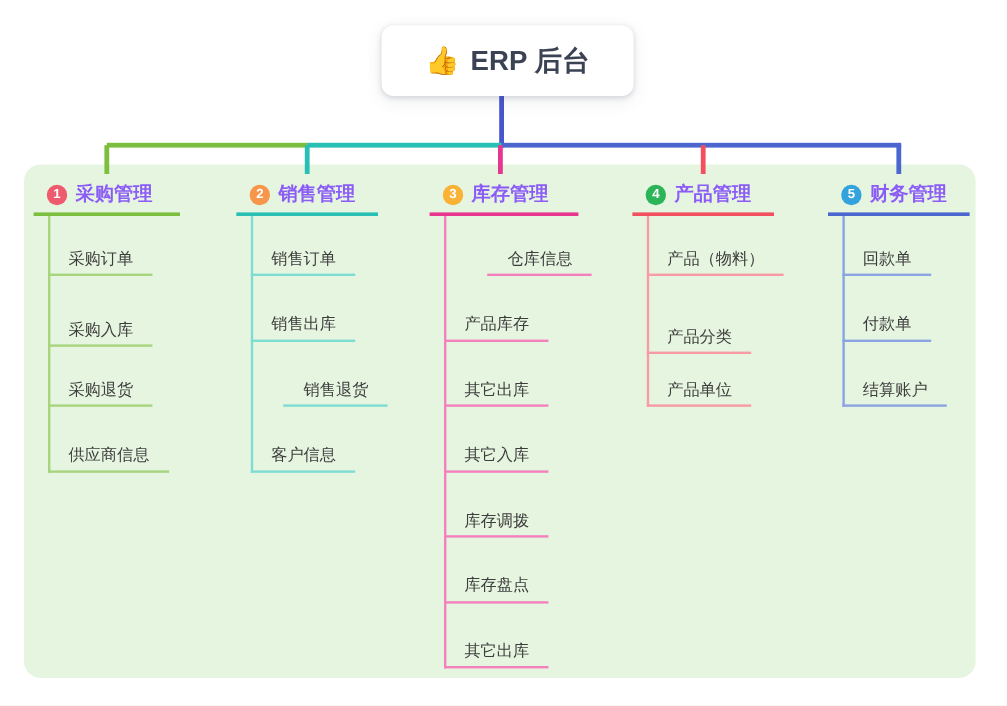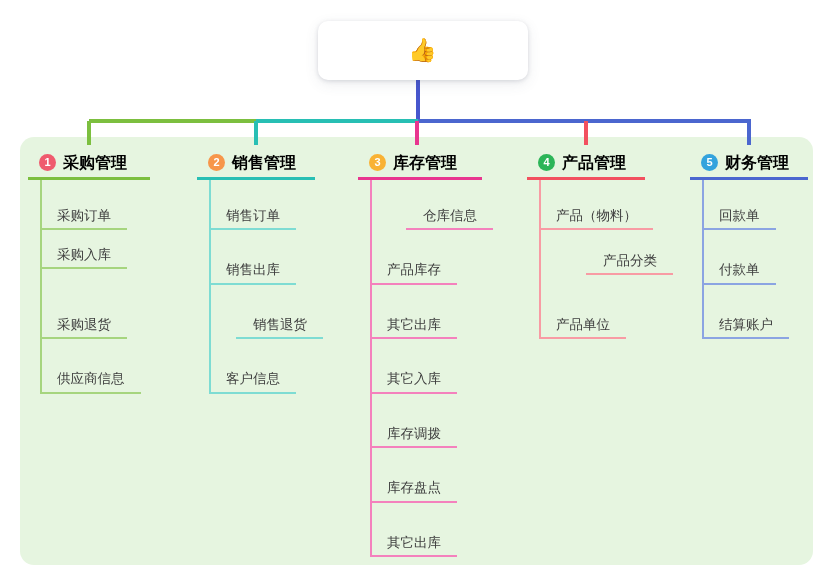--- a/index.html
+++ b/index.html
@@ -23,21 +23,21 @@
   .branch-title{
     position:absolute;height:34px;box-sizing:border-box;
     display:flex;align-items:flex-end;padding-bottom:6px;
     cursor:default;
   }
   .badge{
     width:17px;height:17px;border-radius:50%;flex:0 0 17px;
     color:#fff;font-size:11px;font-weight:bold;line-height:17px;
     text-align:center;margin:0 7px 0 11px;
   }
-  .branch-label{font-size:16px;font-weight:600;color:#000000;white-space:nowrap;line-height:1;}
+  .branch-label{font-size:16px;font-weight:600;color:#8b5cf6;white-space:nowrap;line-height:1;}
   .child-row{
     position:absolute;height:36px;display:flex;align-items:flex-end;
   }
   .child-node{
     display:inline-block;white-space:nowrap;
     padding:0 16px 6px 17px;
     font-size:13.5px;color:#3d3d3d;line-height:1;
   }
 </style>
 </head>
@@ -58,31 +58,32 @@
       <div class="line" style="left: 747px; top: 121px; width: 4px; height: 24px; background: rgb(75, 102, 207);"></div>
       <div class="line" style="left: 40px; top: 179px; width: 2px; height: 214.5px; background: rgb(166, 213, 126);"></div>
       <div class="line" style="left: 209px; top: 179px; width: 2px; height: 214.5px; background: rgb(126, 220, 211);"></div>
       <div class="line" style="left: 370px; top: 179px; width: 2px; height: 378px; background: rgb(244, 129, 189);"></div>
       <div class="line" style="left: 539px; top: 179px; width: 2px; height: 160px; background: rgb(248, 155, 164);"></div>
       <div class="line" style="left: 702px; top: 179px; width: 2px; height: 160px; background: rgb(139, 164, 226);"></div>
     </div>
 
   <div class="root-card">
     <span>👍</span>
+    <span>ERP 后台</span>
   </div>
 
   <div id="branches">
       <div class="branch-title" style="left: 28px; top: 146px; width: 122px; border-bottom: 3px solid rgb(124, 191, 63);">
         <span class="badge" style="background: rgb(239, 91, 110);">1</span>
         <span class="branch-label">采购管理</span>
       </div>
       <div class="child-row" style="left: 40px; top: 194px;">
         <span class="child-node" style="border-bottom: 2px solid rgb(166, 213, 126);">采购订单</span>
       </div>
-      <div class="child-row" style="left: 40px; top: 233px; text-align: center;">
+      <div class="child-row" style="left: 40px; top: 253px; text-align: center;">
         <span class="child-node" style="border-bottom: 2px solid rgb(166, 213, 126);">采购入库</span>
       </div>
       <div class="child-row" style="left: 40px; top: 303px;">
         <span class="child-node" style="border-bottom: 2px solid rgb(166, 213, 126);">采购退货</span>
       </div>
       <div class="child-row" style="left: 40px; top: 357.5px; text-align: right;">
         <span class="child-node" style="border-bottom: 2px solid rgb(166, 213, 126);">供应商信息</span>
       </div>
       <div class="branch-title" style="left: 197px; top: 146px; width: 118px; border-bottom: 3px solid rgb(40, 191, 180);">
         <span class="badge" style="background: rgb(247, 150, 74);">2</span>
@@ -125,21 +126,21 @@
       <div class="child-row" style="left: 370px; top: 521px;">
         <span class="child-node" style="border-bottom: 2px solid rgb(244, 129, 189);">其它出库</span>
       </div>
       <div class="branch-title" style="left: 527px; top: 146px; width: 118px; border-bottom: 3px solid rgb(242, 80, 95);">
         <span class="badge" style="background: rgb(44, 181, 88);">4</span>
         <span class="branch-label">产品管理</span>
       </div>
       <div class="child-row" style="left: 539px; top: 194px;">
         <span class="child-node" style="border-bottom: 2px solid rgb(248, 155, 164);">产品（物料）</span>
       </div>
-      <div class="child-row" style="left: 539px; top: 239px; padding-left: 47px;">
+      <div class="child-row" style="left: 539px; top: 259px;">
         <span class="child-node" style="border-bottom: 2px solid rgb(248, 155, 164);">产品分类</span>
       </div>
       <div class="child-row" style="left: 539px; top: 303px;">
         <span class="child-node" style="border-bottom: 2px solid rgb(248, 155, 164);">产品单位</span>
       </div>
       <div class="branch-title" style="left: 690px; top: 146px; width: 118px; border-bottom: 3px solid rgb(75, 102, 207);">
         <span class="badge" style="background: rgb(51, 163, 221);">5</span>
         <span class="branch-label">财务管理</span>
       </div>
       <div class="child-row" style="left: 702px; top: 194px;">

